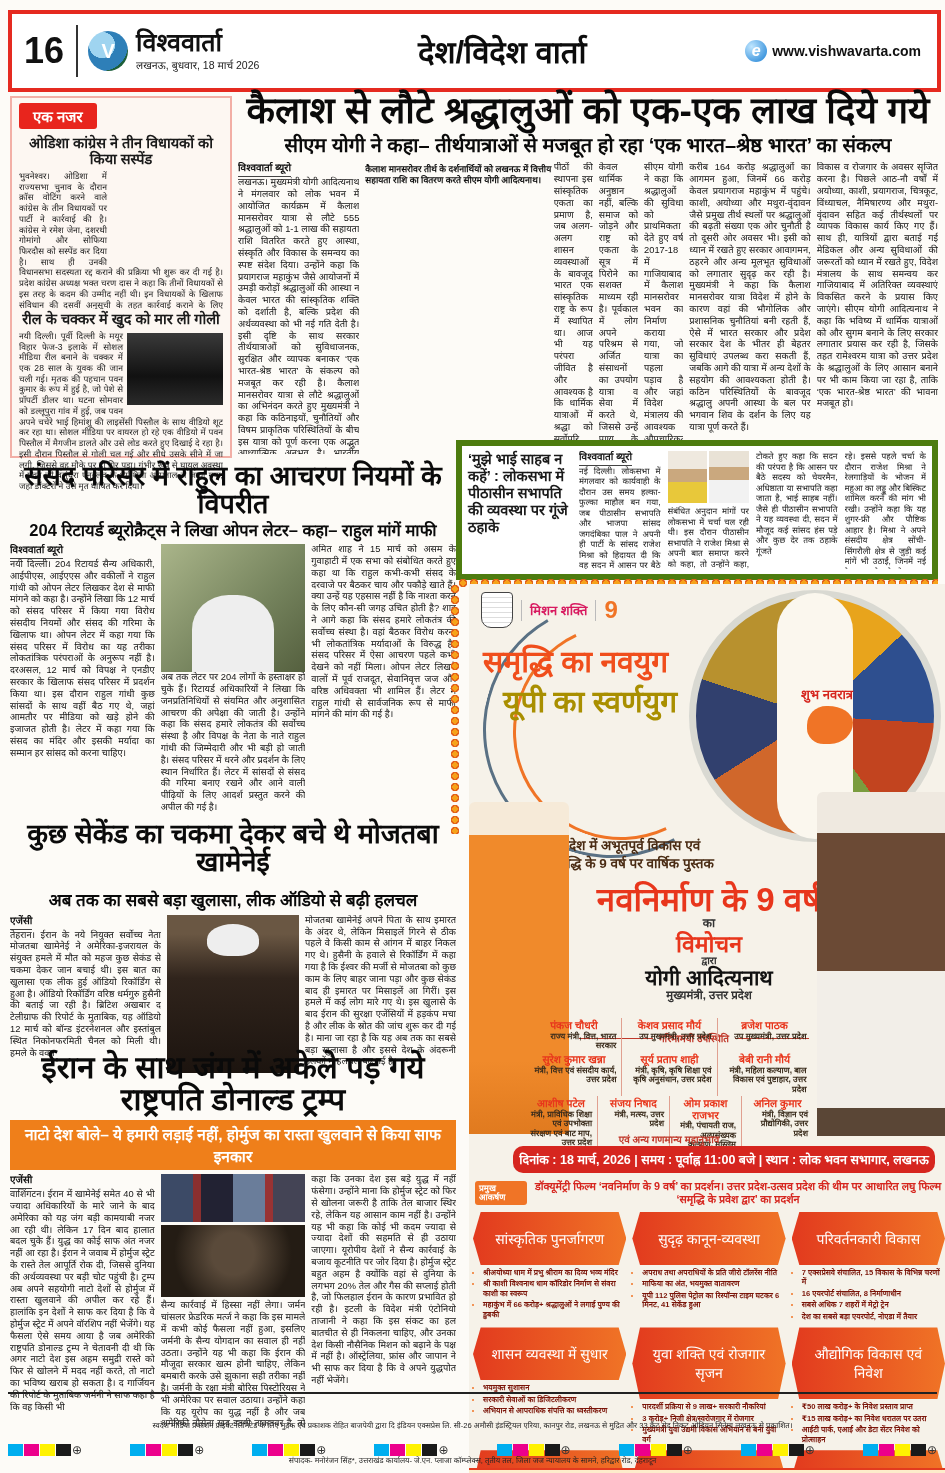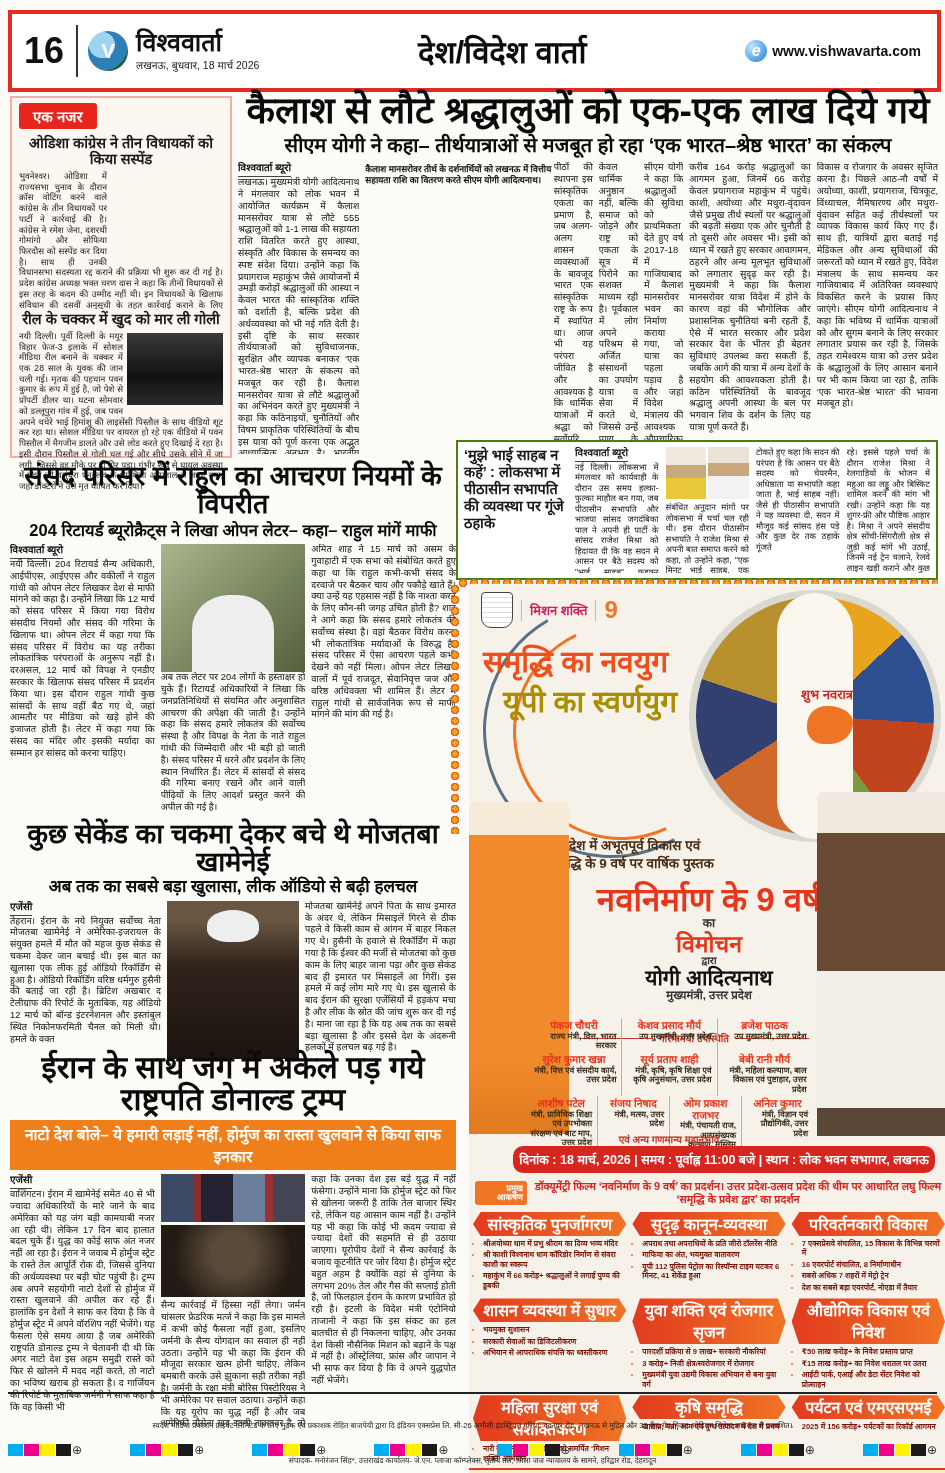--- a/index.html
+++ b/index.html
@@ -50,30 +50,30 @@
           border:1px solid #cbb;}
   .ms-right{width:112px;}
   
   .sansad{left:10px;top:462px;width:446px;height:354px;}
   .sn-head{font-size:27px;}
   .sn-sub{font-size:16.5px;margin-top:3px;}
   .sn-body{display:flex;gap:6px;margin-top:5px;height:288px;}
   .rahul-photo{height:128px;background:linear-gradient(135deg,#aab58a,#74825c 60%,#55603f);}
   .shirt{position:absolute;left:22%;top:40%;width:56%;height:60%;background:#eee;border-radius:45% 45% 0 0;}
   
-  .bhai{left:456px;top:440px;width:482px;height:140px;border:2px solid #4d7c0f;background:#fff;
+  .bhai{left:456px;top:440px;width:482px;height:140px;border:6px solid #4d7c0f;background:#fff;
         padding:5px 6px;box-sizing:border-box;display:flex;gap:7px;}
   .bhai-head{width:104px;font-size:14.5px;font-weight:bold;line-height:1.18;}
   .bhai-col{flex:1;font-size:8.4px;line-height:1.25;text-align:justify;overflow:hidden;}
   .bhai-photos{display:flex;gap:2px;height:52px;margin-bottom:3px;}
   .bhai-photos div{flex:1;}
   
   .kham{left:10px;top:820px;width:446px;height:228px;}
   .kh-head{font-size:27px;}
-  .kh-sub{font-size:17px;margin-top:2px;text-align:center;}
+  .kh-sub{font-size:17px;margin-top:16px;text-align:center;}
   .kh-body{display:flex;gap:6px;margin-top:4px;height:162px;}
   .kh-photo{width:132px;height:158px;flex:0 0 auto;
       background:linear-gradient(180deg,#6a5743 0 12%,#30241c 40%,#1c140f);}
   .turban{position:absolute;left:30%;top:6%;width:40%;height:20%;background:#eee;border-radius:50% 50% 40% 40%;}
   
   .trump{left:10px;top:1052px;width:446px;height:338px;}
   .tr-head{font-size:31px;}
   .tr-banner{background:#ef7f1a;color:#fff;font-weight:bold;font-size:15.5px;text-align:center;
              padding:3px 2px;margin-top:4px;}
   .tr-body{display:flex;gap:6px;margin-top:4px;height:252px;}
@@ -120,26 +120,26 @@
   .dign .dn{color:#e8361c;font-weight:bold;font-size:10.5px;line-height:1.1;}
   .dign .dr{color:#3a2c1c;font-size:8.2px;font-weight:bold;line-height:1.15;text-align:right;}
   .dign.w3{width:33%;}  .dign.w4{width:25%;}
   .dign+.dign{border-left:1px solid #e0a090;}
   .dign.row-start{border-left:none;}
   .others-line{position:absolute;left:56px;right:136px;top:548px;text-align:center;color:#c0392b;font-weight:bold;font-size:10px;}
   .event-banner{position:absolute;left:44px;right:14px;top:562px;background:#d6261f;color:#fff;font-weight:bold;
       font-size:12.5px;text-align:center;padding:5px 4px;border-radius:10px;}
   .attract{position:absolute;left:0px;right:0px;top:592px;display:flex;align-items:center;gap:6px;padding:4px 6px;}
   .attract-tag{background:#f07426;color:#fff;font-weight:bold;font-size:8.5px;padding:3px 4px;border-radius:3px;
-      flex:0 0 auto;width:44px;text-align:right;line-height:1.1;}
+      flex:0 0 auto;width:44px;text-align:left;line-height:1.1;}
   .attract-text{color:#d6261f;font-weight:bold;font-size:10.8px;line-height:1.2;text-align:center;flex:1;}
   .sections-grid{position:absolute;left:4px;right:4px;top:628px;display:grid;grid-template-columns:1fr 1fr 1fr;
       gap:4px 6px;}
-  .sec .ribbon{background:linear-gradient(90deg,#e23a1e,#f07426);color:#fff;font-weight:bold;font-size:16px;
-      text-align:center;padding:1px 8px;clip-path:polygon(0 50%,5% 0,95% 0,100% 50%,95% 100%,5% 100%);}
+  .sec .ribbon{background:linear-gradient(90deg,#e23a1e,#f07426);color:#fff;font-weight:normal;font-size:14px;
+      text-align:center;padding:17px 8px;clip-path:polygon(0 50%,5% 0,95% 0,100% 50%,95% 100%,5% 100%);}
   .sec ul{margin:3px 0 0 0;padding:0 2px 0 10px;}
   .sec li{font-size:7.6px;font-weight:bold;color:#7a1408;line-height:1.25;margin-bottom:2px;}
   .sec li::marker{color:#f07426;}
   .ad-footer{position:absolute;left:0;right:0;bottom:0;height:46px;
       background:linear-gradient(180deg,#fdeccb 0 60%,#f7d9a6 100%);border-top:2px solid #e23a1e;}
   .adf-title{position:absolute;left:10px;top:4px;font-size:16px;font-weight:bold;color:#9b1c10;}
   .adf-strip{position:absolute;left:0;right:0;bottom:0;height:18px;background:#e23a1e;color:#fff;
       display:flex;align-items:center;gap:8px;font-size:7.5px;padding:0 8px;}
   .dd-badge{background:#7a1408;padding:1px 5px;border-radius:2px;font-weight:bold;}
   .qr-row{position:absolute;right:8px;bottom:4px;display:flex;gap:6px;}

